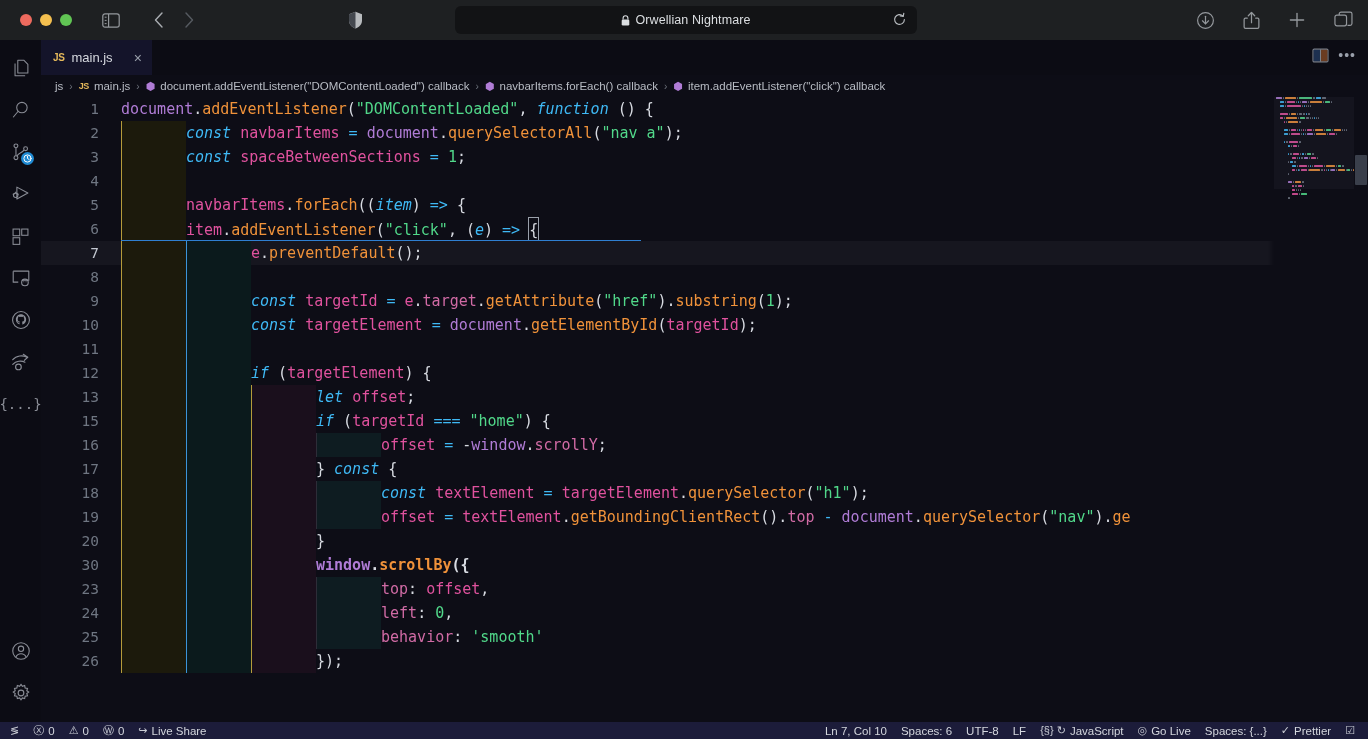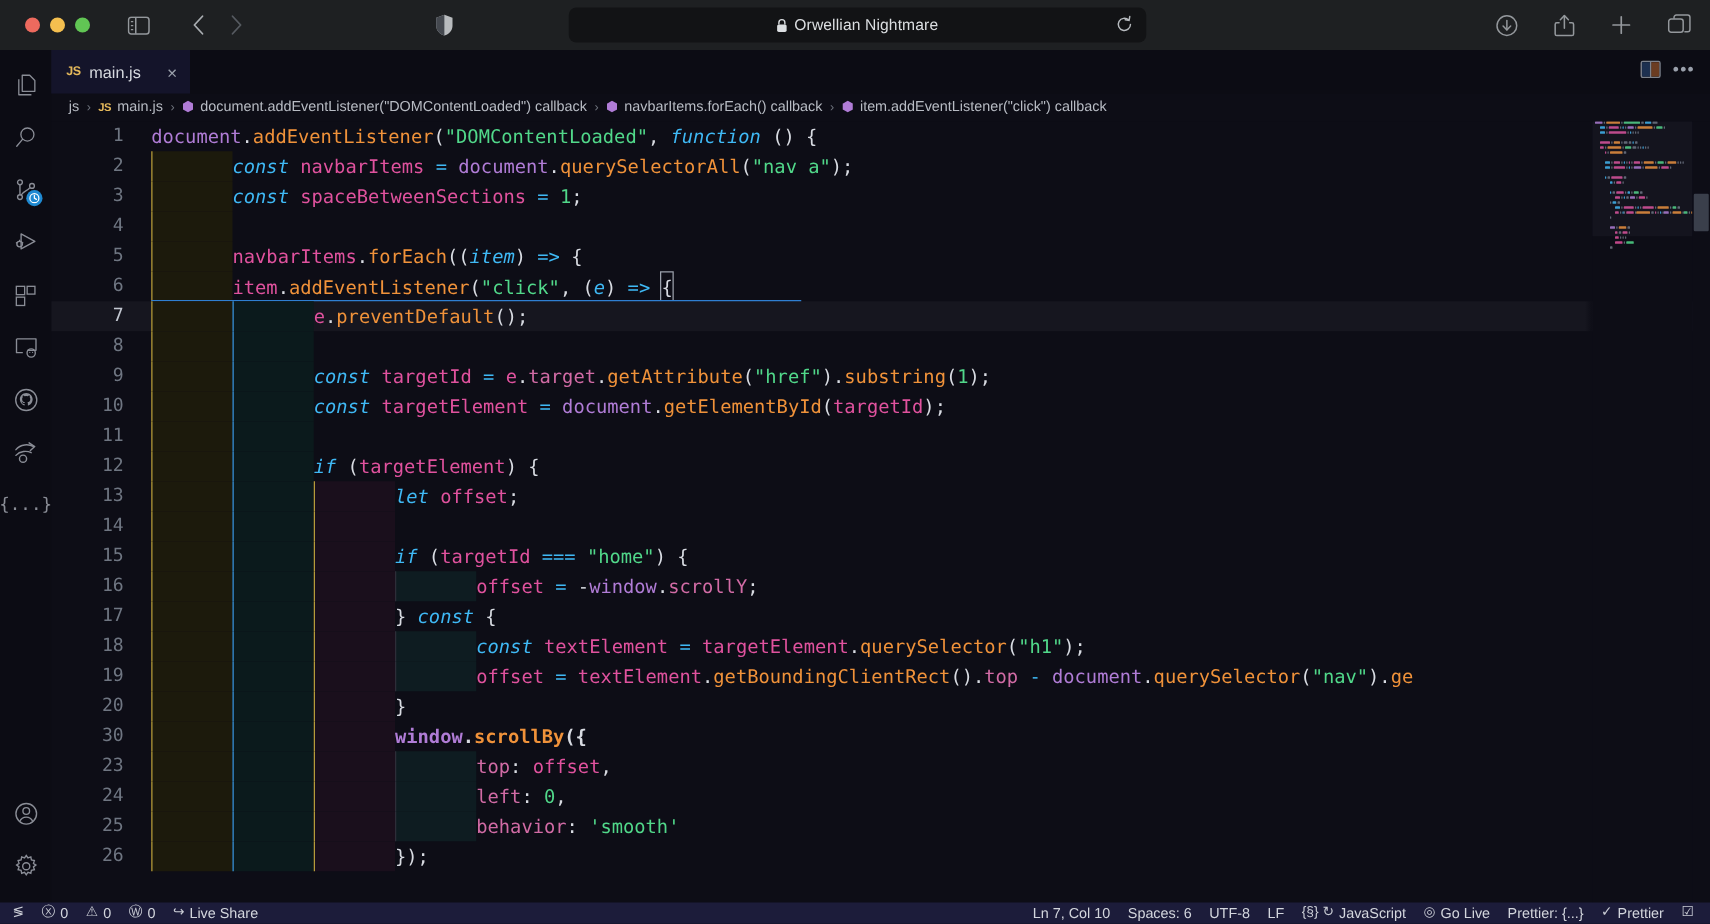--- a/index.html
+++ b/index.html
@@ -386,21 +386,20 @@
         <div class="code-line"><div class="ind ind1"></div><span class="ln">4</span><span class="code-text" style="left: 145px;"></span></div>
         <div class="code-line"><div class="ind ind1"></div><span class="ln">5</span><span class="code-text" style="left: 145px;"><span class="t-var">navbarItems</span><span class="t-punc">.</span><span class="t-fn">forEach</span><span class="t-punc">((</span><span class="t-par"><i>item</i></span><span class="t-punc">) </span><span class="t-op">=&gt;</span><span class="t-punc"> {</span></span></div>
         <div class="code-line"><div class="ind ind1"></div><span class="ln">6</span><span class="code-text" style="left: 145px;"><span class="t-var">item</span><span class="t-punc">.</span><span class="t-fn">addEventListener</span><span class="t-punc">(</span><span class="t-str">"click"</span><span class="t-punc">, (</span><span class="t-par"><i>e</i></span><span class="t-punc">) </span><span class="t-op">=&gt;</span><span class="t-punc"> </span><span class="cursor-box t-punc">{</span></span><div class="cursor-underline"></div></div>
         <div class="code-line current"><div class="ind ind1"></div><div class="ind ind2"></div><span class="ln">7</span><span class="code-text" style="left: 210px;"><span class="t-var">e</span><span class="t-punc">.</span><span class="t-fn">preventDefault</span><span class="t-punc">();</span></span></div>
         <div class="code-line"><div class="ind ind1"></div><div class="ind ind2"></div><span class="ln">8</span><span class="code-text" style="left: 210px;"></span></div>
         <div class="code-line"><div class="ind ind1"></div><div class="ind ind2"></div><span class="ln">9</span><span class="code-text" style="left: 210px;"><span class="t-kw">const</span><span class="t-punc"> </span><span class="t-var">targetId</span><span class="t-punc"> </span><span class="t-op">=</span><span class="t-punc"> </span><span class="t-var">e</span><span class="t-punc">.</span><span class="t-prop">target</span><span class="t-punc">.</span><span class="t-fn">getAttribute</span><span class="t-punc">(</span><span class="t-str">"href"</span><span class="t-punc">).</span><span class="t-fn">substring</span><span class="t-punc">(</span><span class="t-num">1</span><span class="t-punc">);</span></span></div>
         <div class="code-line"><div class="ind ind1"></div><div class="ind ind2"></div><span class="ln">10</span><span class="code-text" style="left: 210px;"><span class="t-kw">const</span><span class="t-punc"> </span><span class="t-var">targetElement</span><span class="t-punc"> </span><span class="t-op">=</span><span class="t-punc"> </span><span class="t-obj">document</span><span class="t-punc">.</span><span class="t-fn">getElementById</span><span class="t-punc">(</span><span class="t-var">targetId</span><span class="t-punc">);</span></span></div>
         <div class="code-line"><div class="ind ind1"></div><div class="ind ind2"></div><span class="ln">11</span><span class="code-text" style="left: 210px;"></span></div>
         <div class="code-line"><div class="ind ind1"></div><div class="ind ind2"></div><span class="ln">12</span><span class="code-text" style="left: 210px;"><span class="t-kw">if</span><span class="t-punc"> (</span><span class="t-var">targetElement</span><span class="t-punc">) {</span></span></div>
         <div class="code-line"><div class="ind ind1"></div><div class="ind ind2"></div><div class="ind ind3"></div><span class="ln">13</span><span class="code-text" style="left: 275px;"><span class="t-kw">let</span><span class="t-punc"> </span><span class="t-var">offset</span><span class="t-punc">;</span></span></div>
-        <div class="code-line"><div class="ind ind1"></div><div class="ind ind2"></div><div class="ind ind3"></div><span class="ln">14</span><span class="code-text" style="left: 275px;"></span></div>
         <div class="code-line"><div class="ind ind1"></div><div class="ind ind2"></div><div class="ind ind3"></div><span class="ln">15</span><span class="code-text" style="left: 275px;"><span class="t-kw">if</span><span class="t-punc"> (</span><span class="t-var">targetId</span><span class="t-punc"> </span><span class="t-op">===</span><span class="t-punc"> </span><span class="t-str">"home"</span><span class="t-punc">) {</span></span></div>
         <div class="code-line"><div class="ind ind1"></div><div class="ind ind2"></div><div class="ind ind3"></div><div class="ind ind4"></div><span class="ln">16</span><span class="code-text" style="left: 340px;"><span class="t-var">offset</span><span class="t-punc"> </span><span class="t-op">=</span><span class="t-punc"> -</span><span class="t-obj">window</span><span class="t-punc">.</span><span class="t-prop">scrollY</span><span class="t-punc">;</span></span></div>
         <div class="code-line"><div class="ind ind1"></div><div class="ind ind2"></div><div class="ind ind3"></div><span class="ln">17</span><span class="code-text" style="left: 275px;"><span class="t-punc">} </span><span class="t-kw">const</span><span class="t-punc"> {</span></span></div>
         <div class="code-line"><div class="ind ind1"></div><div class="ind ind2"></div><div class="ind ind3"></div><div class="ind ind4"></div><span class="ln">18</span><span class="code-text" style="left: 340px;"><span class="t-kw">const</span><span class="t-punc"> </span><span class="t-var">textElement</span><span class="t-punc"> </span><span class="t-op">=</span><span class="t-punc"> </span><span class="t-var">targetElement</span><span class="t-punc">.</span><span class="t-fn">querySelector</span><span class="t-punc">(</span><span class="t-str">"h1"</span><span class="t-punc">);</span></span></div>
         <div class="code-line"><div class="ind ind1"></div><div class="ind ind2"></div><div class="ind ind3"></div><div class="ind ind4"></div><span class="ln">19</span><span class="code-text" style="left: 340px;"><span class="t-var">offset</span><span class="t-punc"> </span><span class="t-op">=</span><span class="t-punc"> </span><span class="t-var">textElement</span><span class="t-punc">.</span><span class="t-fn">getBoundingClientRect</span><span class="t-punc">().</span><span class="t-prop">top</span><span class="t-punc"> </span><span class="t-op">-</span><span class="t-punc"> </span><span class="t-obj">document</span><span class="t-punc">.</span><span class="t-fn">querySelector</span><span class="t-punc">(</span><span class="t-str">"nav"</span><span class="t-punc">).</span><span class="t-fn">ge</span></span><span style="position: absolute; right: 14px; top: 0px; color: rgb(240, 146, 58);">g</span></div>
         <div class="code-line"><div class="ind ind1"></div><div class="ind ind2"></div><div class="ind ind3"></div><span class="ln">20</span><span class="code-text" style="left: 275px;"><span class="t-punc">}</span></span></div>
         <div class="code-line"><div class="ind ind1"></div><div class="ind ind2"></div><div class="ind ind3"></div><span class="ln">30</span><span class="code-text" style="left: 275px; font-weight: bold;"><span class="t-obj">window</span><span class="t-punc">.</span><span class="t-fn">scrollBy</span><span class="t-punc">({</span></span></div>
         <div class="code-line"><div class="ind ind1"></div><div class="ind ind2"></div><div class="ind ind3"></div><div class="ind ind4"></div><span class="ln">23</span><span class="code-text" style="left: 340px;"><span class="t-prop">top</span><span class="t-punc">: </span><span class="t-var">offset</span><span class="t-punc">,</span></span></div>
         <div class="code-line"><div class="ind ind1"></div><div class="ind ind2"></div><div class="ind ind3"></div><div class="ind ind4"></div><span class="ln">24</span><span class="code-text" style="left: 340px;"><span class="t-prop">left</span><span class="t-punc">: </span><span class="t-num">0</span><span class="t-punc">,</span></span></div>
         <div class="code-line"><div class="ind ind1"></div><div class="ind ind2"></div><div class="ind ind3"></div><div class="ind ind4"></div><span class="ln">25</span><span class="code-text" style="left: 340px;"><span class="t-prop">behavior</span><span class="t-punc">: </span><span class="t-str">'smooth'</span></span></div>
@@ -655,21 +654,21 @@
         </div>
         <div class="sb">
           <span class="sb-ic">{§} ↻</span>
           <span>JavaScript</span>
         </div>
         <div class="sb">
           <span class="sb-ic">◎</span>
           <span>Go Live</span>
         </div>
         <div class="sb">
-          <span>Prettier: {...}</span>
+          <span>Spaces: {...}</span>
         </div>
         <div class="sb">
           <span class="sb-ic">✓</span>
           <span>Prettier</span>
         </div>
         <div class="sb">
           <span class="sb-ic">☑</span>
         </div>
       </div>
   </div>

